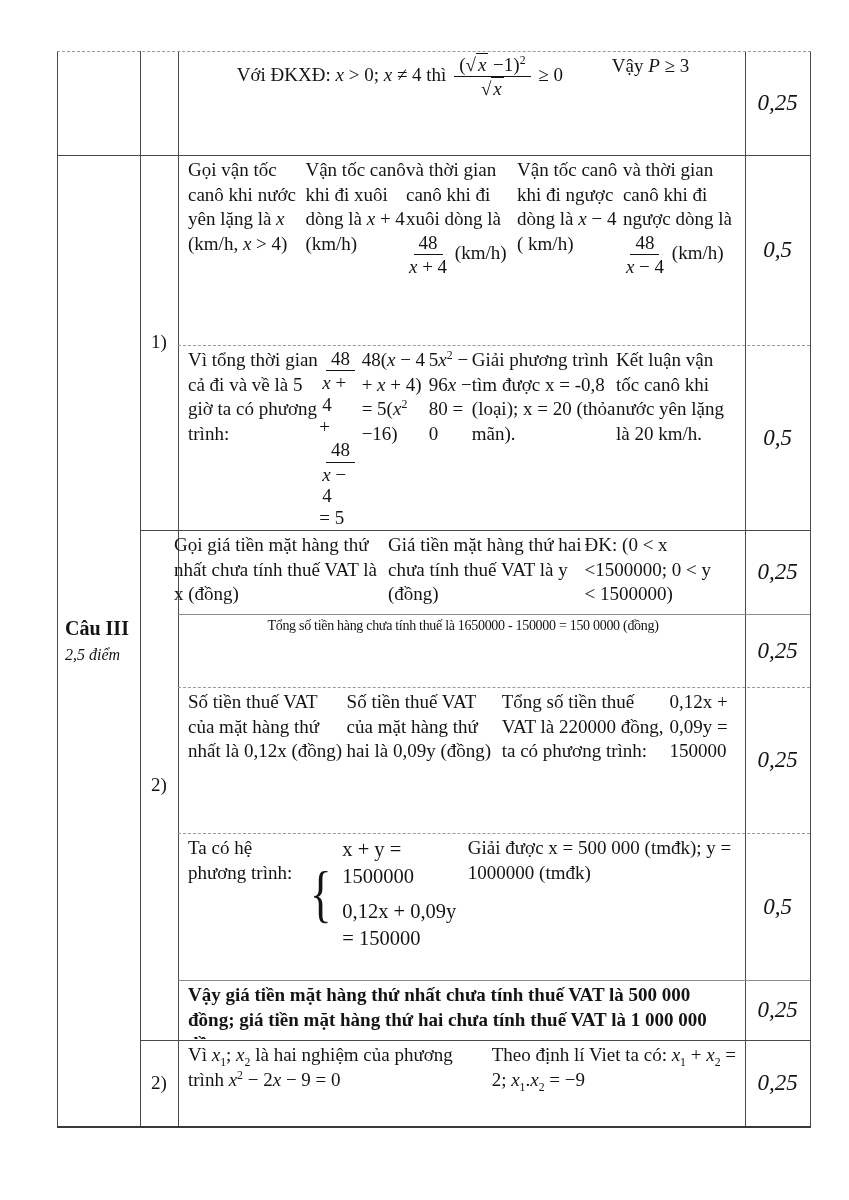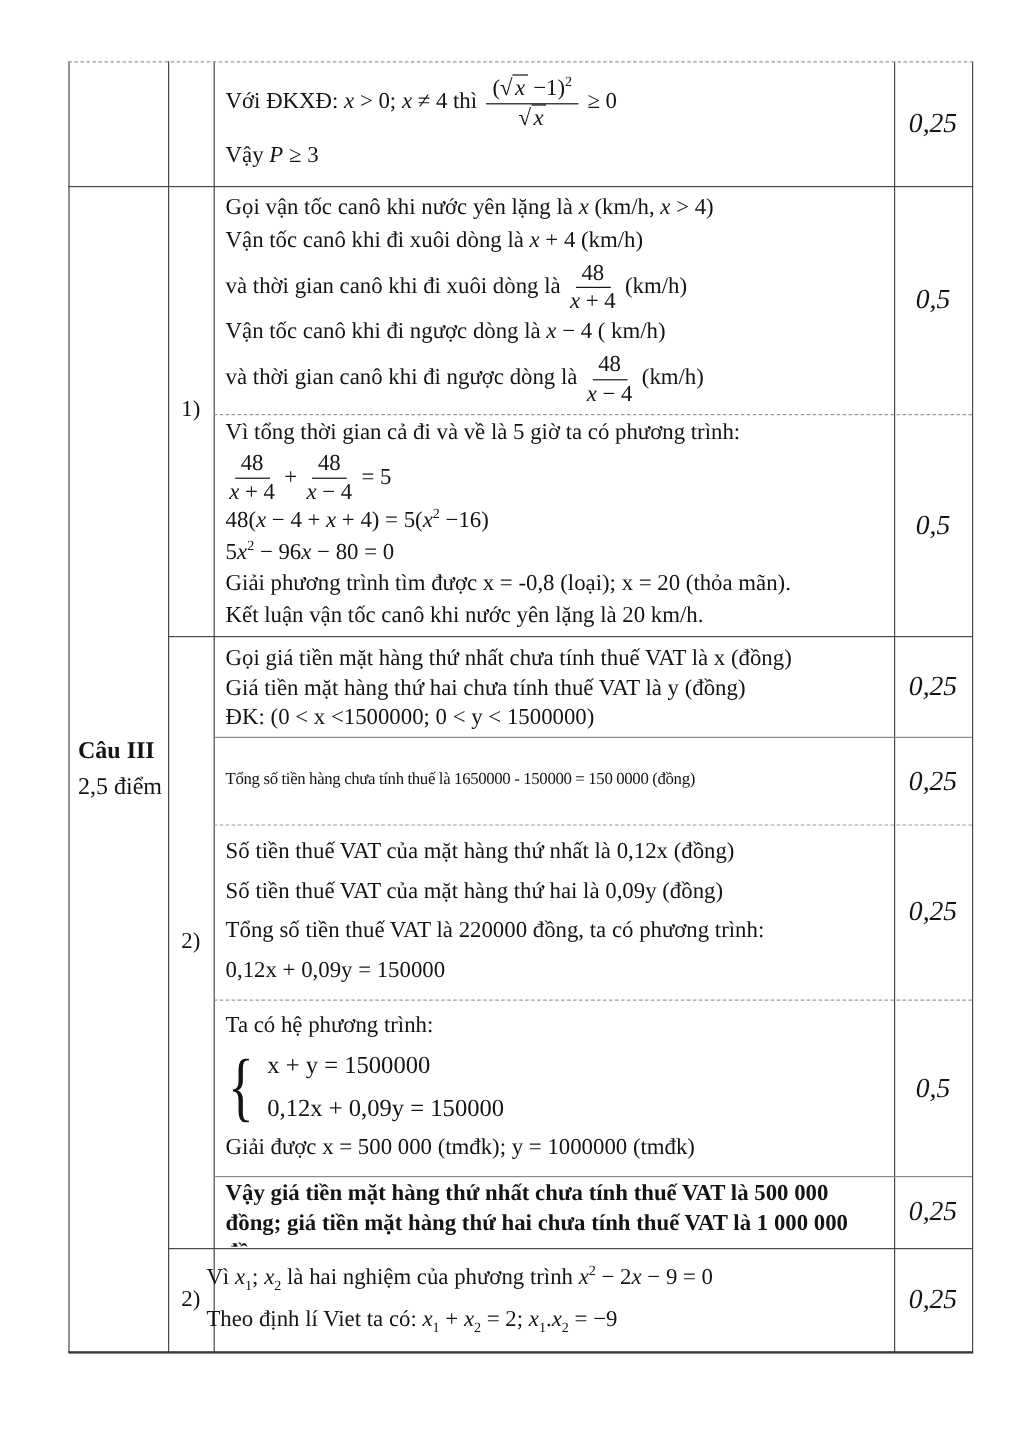--- a/index.html
+++ b/index.html
@@ -9,23 +9,23 @@
     color:#141414;font-size:19px;line-height:1.3;overflow:hidden;
   }
   .vline{position:absolute;width:1px;background:#4a4a4a;}
   .hline{position:absolute;height:0;border-top:1px solid #4a4a4a;}
   .hline.minor{border-top:1px dashed #9a9a9a;}
   .hline.thin{border-top:1px solid #8a8a8a;}
   .hline.thick{border-top:2px solid #3a3a3a;}
   .cell{position:absolute;box-sizing:border-box;overflow:hidden;}
   .qcell{display:flex;flex-direction:column;justify-content:center;padding-left:7px;gap:4px;}
   .qtitle{font-weight:bold;font-size:20px;}
-  .qpoints{font-size:20px;}
+  .qpoints{font-style:italic;font-size:16px;}
   .subcell{display:flex;align-items:center;justify-content:center;font-size:19px;}
-  .content{display:flex;flex-direction:column;justify-content:space-evenly;
+  .content{display:flex;flex-direction:row;justify-content:space-evenly;
     padding:2px 6px 2px 9px;}
   .pointcell{display:flex;align-items:center;justify-content:center;
     font-style:italic;font-size:23px;}
   .tline{white-space:normal;}
   .tight{font-size:14px;letter-spacing:-0.3px;white-space:nowrap;}
   .mi{font-style:italic;}
   sup{font-size:0.62em;line-height:0;}
   sub{font-size:0.62em;line-height:0;}
   .frac{display:inline-flex;flex-direction:column;align-items:center;
     vertical-align:middle;margin:0 3px;line-height:1.12;text-align:left;}
@@ -96,21 +96,21 @@
           <span class="fden"><span class="mi">x</span> + 4</span>
         </span> + <span class="frac">
           <span class="fnum">48</span>
           <span class="fden"><span class="mi">x</span> − 4</span>
         </span> = 5</div>
       <div class="tline">48(<span class="mi">x</span> − 4 + <span class="mi">x</span> + 4) = 5(<span class="mi">x</span><sup>2</sup> −16)</div>
       <div class="tline">5<span class="mi">x</span><sup>2</sup> − 96<span class="mi">x</span> − 80 = 0</div>
       <div class="tline">Giải phương trình tìm được x = -0,8 (loại); x = 20 (thỏa mãn).</div>
       <div class="tline">Kết luận vận tốc canô khi nước yên lặng là  20  km/h.</div>
     </div>
-  <div class="cell content" style="left:179px;top:531px;width:565px;height:82px;justify-content:flex-end;">
+  <div class="cell content" style="left:165px;top:531px;width:565px;height:82px;">
       <div class="tline">Gọi giá tiền mặt hàng thứ nhất chưa tính thuế VAT là x (đồng)</div>
       <div class="tline">Giá tiền mặt hàng thứ hai chưa tính thuế VAT là y (đồng)</div>
       <div class="tline">ĐK: (0 &lt; x &lt;1500000; 0 &lt; y &lt; 1500000)</div>
     </div>
   <div class="cell content" style="left:179px;top:615px;width:565px;height:71px;">
       <div class="tline tight">Tổng số tiền hàng chưa tính thuế là 1650000 - 150000 = 150 0000 (đồng)</div>
     </div>
   <div class="cell content" style="left:179px;top:688px;width:565px;height:144px;">
       <div class="tline">Số tiền thuế VAT của mặt hàng thứ nhất là 0,12x (đồng)</div>
       <div class="tline">Số tiền thuế VAT của mặt hàng thứ hai là 0,09y (đồng)</div>
@@ -124,21 +124,21 @@
           <span class="sys-eqs">
             <span>x + y = 1500000</span>
             <span>0,12x + 0,09y = 150000</span>
           </span>
         </span></div>
       <div class="tline">Giải được x = 500 000 (tmđk); y = 1000000 (tmđk)</div>
     </div>
   <div class="cell content" style="left:179px;top:981px;width:565px;height:58px;font-weight:bold;">
       <div class="tline">Vậy giá tiền mặt hàng thứ nhất chưa tính thuế VAT là 500 000 đồng; giá tiền mặt hàng thứ hai chưa tính thuế VAT là 1 000 000 đồng</div>
     </div>
-  <div class="cell content" style="left:163px;top:1041px;width:565px;height:84px;">
+  <div class="cell content" style="left:179px;top:1041px;width:565px;height:84px;">
       <div class="tline">Vì  <span class="mi">x</span><sub>1</sub>; <span class="mi">x</span><sub>2</sub> là hai nghiệm của phương trình  <span class="mi">x</span><sup>2</sup> − 2<span class="mi">x</span> − 9 = 0</div>
       <div class="tline">Theo định lí Viet ta có:   <span class="mi">x</span><sub>1</sub> + <span class="mi">x</span><sub>2</sub> = 2; <span class="mi">x</span><sub>1</sub>.<span class="mi">x</span><sub>2</sub> = −9</div>
     </div>
 
   <div class="cell pointcell" style="left:746px;top:52px;width:63px;height:102px;">0,25</div>
   <div class="cell pointcell" style="left:746px;top:156px;width:63px;height:188px;">0,5</div>
   <div class="cell pointcell" style="left:746px;top:346px;width:63px;height:183px;">0,5</div>
   <div class="cell pointcell" style="left:746px;top:531px;width:63px;height:82px;">0,25</div>
   <div class="cell pointcell" style="left:746px;top:615px;width:63px;height:71px;">0,25</div>
   <div class="cell pointcell" style="left:746px;top:688px;width:63px;height:144px;">0,25</div>

